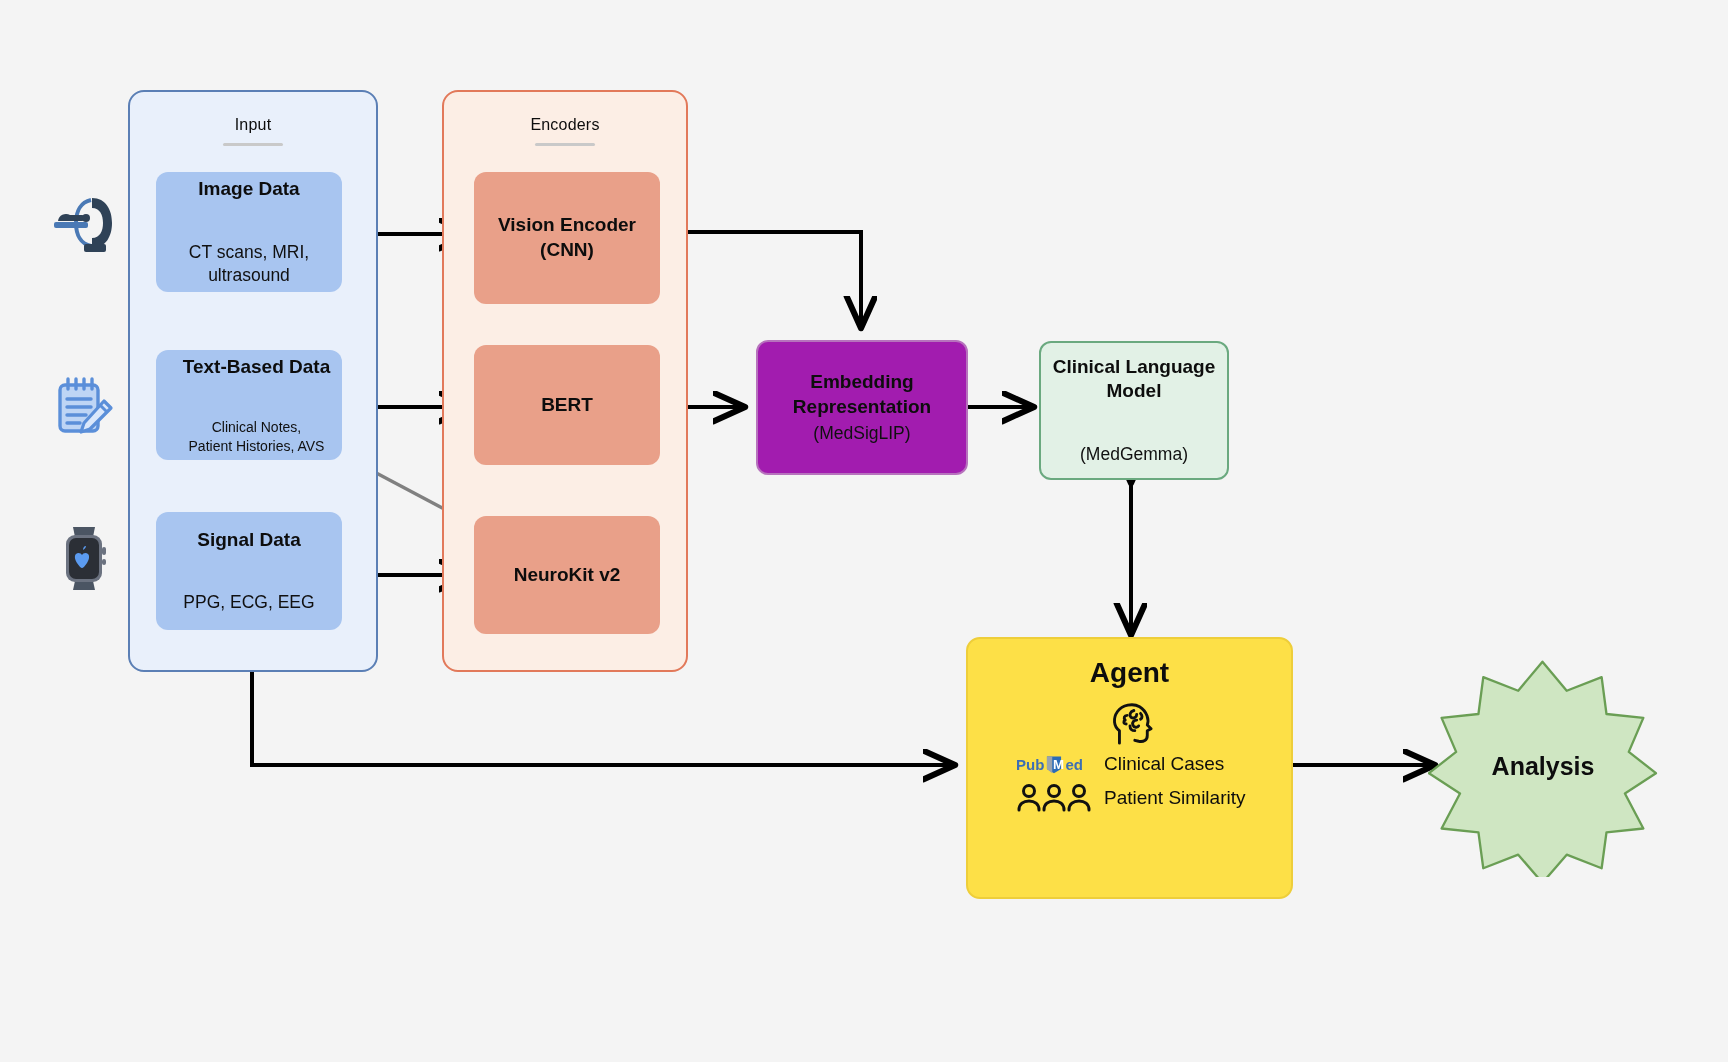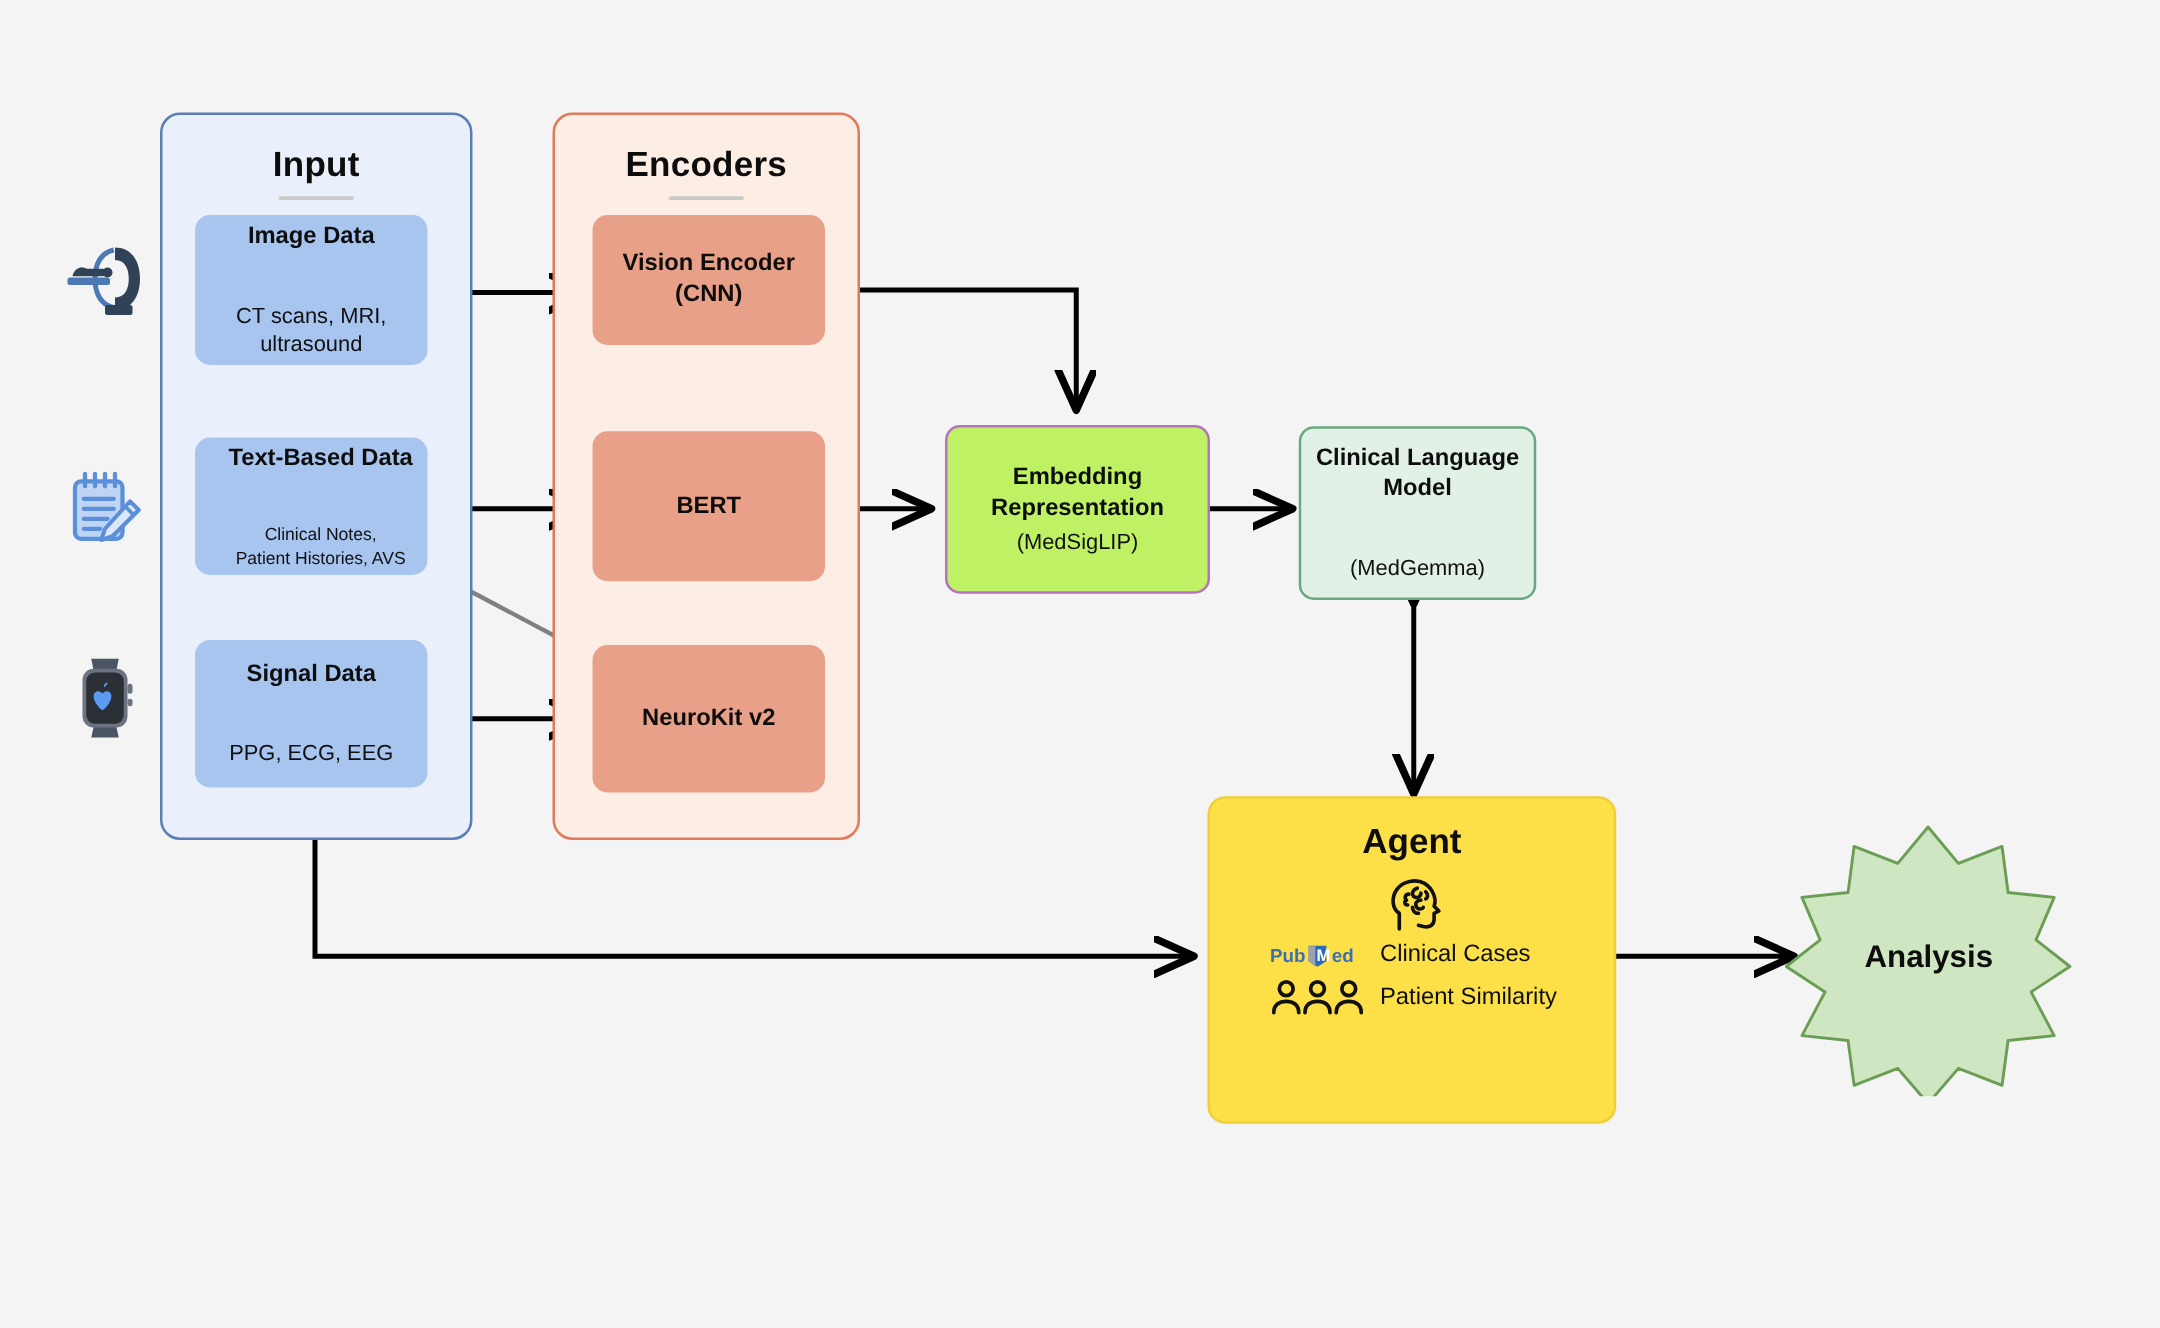--- a/index.html
+++ b/index.html
@@ -34,22 +34,22 @@
     border-width: 2px;
     border-style: solid;
   }
   .group-input   { background: #e9f0fb; border-color: #5b7fb5; }
   .group-encoder { background: #fceee5; border-color: #e2795a; }
 
   .group-title {
     position: absolute;
     left: 0; right: 0;
     text-align: center;
-    font-weight: bold;
-    font-size: 28px;
+    font-weight: normal;
+    font-size: 16px;
     color: #0d0d0d;
     letter-spacing: .2px;
   }
   .group-title .rule {
     display: block;
     width: 60px;
     height: 3px;
     background: #c9c9c9;
     margin: 9px auto 0 auto;
     border-radius: 2px;
@@ -67,21 +67,21 @@
     padding: 6px 10px;
   }
   .box .t1 { font-weight: bold; font-size: 19px; color: #0d0d0d; line-height: 1.3; }
   .box .t2 { font-size: 17.5px; color: #101010; line-height: 1.32; margin-top: 2px; }
 
   .box-blue   { background: #a8c5f0; gap: 37px; }
   .box-salmon { background: #e9a089; }
   .box-salmon .t1 { font-size: 19px; }
 
   .box-pink {
-    background: #bef264;
+    background: #a21caf;
     border: 2px solid #b772bd;
   }
   .box-green {
     background: #e2f1e6;
     border: 2px solid #6aa97f;
   }
   .box-yellow {
     background: #fde047;
     border: 2px solid #eece3a;
     border-radius: 14px;
@@ -254,21 +254,21 @@
     <div class="t2">PPG, ECG, EEG</div>
   </div>
 
   <div class="node group group-encoder" style="left:442px; top:90px; width:246px; height:582px;">
     <div class="group-title" style="top:24px;">
       <span>Encoders</span>
       <span class="rule"></span>
     </div>
   </div>
 
-  <div class="node box box-salmon" style="left:474px; top:172px; width:186px; height:104px;">
+  <div class="node box box-salmon" style="left:474px; top:172px; width:186px; height:132px;">
     <div class="t1" style="white-space:pre-line;">Vision Encoder
 (CNN)</div>
   </div>
 
   <div class="node box box-salmon" style="left:474px; top:345px; width:186px; height:120px;">
     <div class="t1">BERT</div>
   </div>
 
   <div class="node box box-salmon" style="left:474px; top:516px; width:186px; height:118px;">
     <div class="t1">NeuroKit v2</div>

